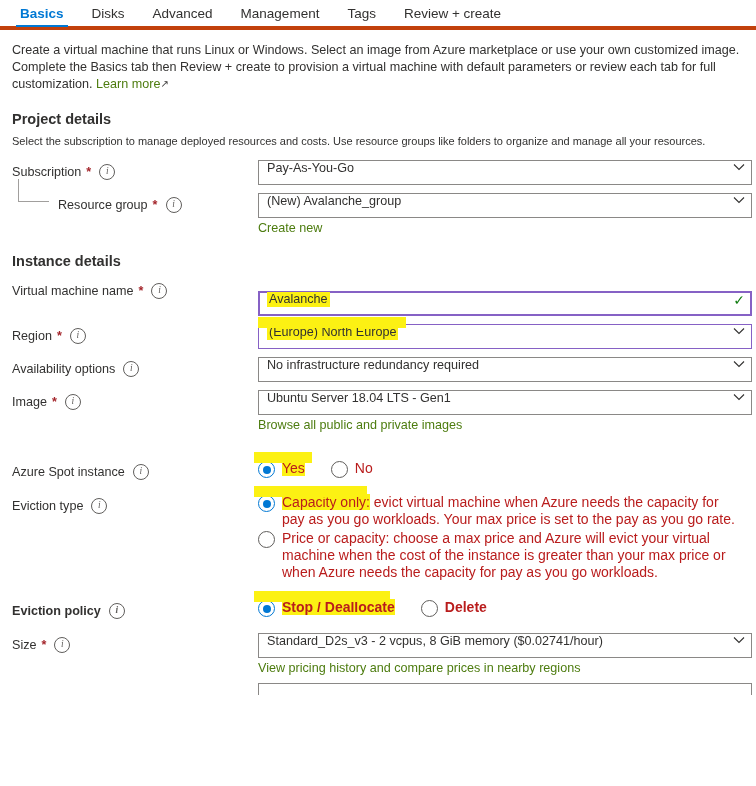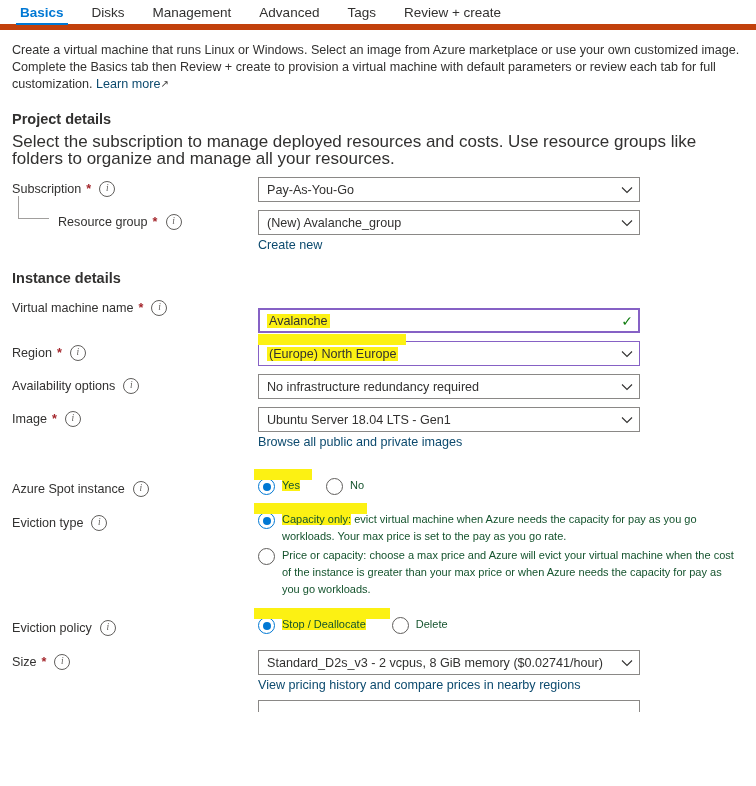--- a/index.html
+++ b/index.html
@@ -14,21 +14,21 @@
     font-size: 13px;
     color: #323130;
     overflow: hidden;
   }
 
   
   .tabbar {
     display: flex;
     align-items: stretch;
     height: 30px;
-    border-bottom: 6px solid #c2410c;
+    border-bottom: 4px solid #c2410c;
     padding-left: 6px;
     box-sizing: border-box;
   }
   .tab {
     padding: 0 14px;
     display: flex;
     align-items: center;
     font-size: 13.5px;
     color: #323130;
     cursor: pointer;
@@ -53,41 +53,41 @@
 
   
   .intro {
     padding: 12px 14px 0 12px;
     line-height: 17px;
     font-size: 12.6px;
     color: #323130;
     max-width: 730px;
   }
   .link {
-    color: #0c4a6e;
+    color: #4d7c0f;
     text-decoration: none;
     cursor: pointer;
   }
   .ext-icon {
     font-size: 10px;
     display: inline-block;
     transform: translateY(-1px);
   }
 
   
   .section-title {
     font-size: 14.5px;
     font-weight: bold;
     color: #323130;
     margin: 18px 0 6px 12px;
   }
   .section-desc {
     margin: 0 14px 0 12px;
     line-height: 17px;
-    font-size: 17px;
+    font-size: 11px;
     max-width: 730px;
   }
 
   
   .form {
     margin-top: 10px;
   }
   .row {
     display: flex;
     align-items: flex-start;
@@ -142,28 +142,27 @@
     flex: 1;
     max-width: 482px;
   }
 
   
   .select, .textbox {
     height: 25px;
     border: 1px solid #8a8886;
     background: #fff;
     display: flex;
-    align-items: center;
     padding: 0 6px 0 8px;
     box-sizing: border-box;
     font-size: 12.6px;
     color: #323130;
     position: relative;
     cursor: pointer;
-    width: 382px;
+    width: 494px;
   }
   .select .val, .textbox .val {
     flex: 1;
     white-space: nowrap;
     overflow: hidden;
     text-overflow: ellipsis;
   }
   .chev {
     width: 12px;
     height: 12px;
@@ -216,23 +215,23 @@
   }
   .radio.checked::after {
     content: "";
     position: absolute;
     left: 3.5px; top: 3.5px;
     width: 8px; height: 8px;
     border-radius: 50%;
     background: #0078d4;
   }
   .radio-label {
-    font-size: 11px;
+    font-size: 14px;
     line-height: 17px;
-    color: #14532d;
+    color: #b91c1c;
     max-width: 455px;
   }
   .radio-hl { background: #fcf113; }
   .mt14 { margin-top: 0; }
 
   
   .hl-bar {
     background: #fcf113;
     height: 11px;
     position: absolute;
@@ -243,24 +242,24 @@
 <body>
 
 <div class="tabbar">
   <div class="tab active">
       <span>Basics</span>
     </div>
   <div class="tab">
       <span>Disks</span>
     </div>
   <div class="tab">
+      <span>Advanced</span>
+    </div>
+  <div class="tab">
       <span>Management</span>
-    </div>
-  <div class="tab">
-      <span>Advanced</span>
     </div>
   <div class="tab">
       <span>Tags</span>
     </div>
   <div class="tab">
       <span>Review + create</span>
     </div>
 </div>
 
 <div class="intro">
@@ -410,21 +409,21 @@
         <span class="radio checked"></span>
         <span class="radio-label"><span class="radio-hl">Capacity only:</span><span> evict virtual machine when Azure needs the capacity for pay as you go workloads. Your max price is set to the pay as you go rate.</span></span>
       </div>
       <div class="radio-row mt14">
         <span class="radio"></span>
         <span class="radio-label">Price or capacity: choose a max price and Azure will evict your virtual machine when the cost of the instance is greater than your max price or when Azure needs the capacity for pay as you go workloads.</span>
       </div>
     </div>
   </div>
 
-  <div class="row" style="margin-top:16px;">
+  <div class="row" style="margin-top:16px;font-weight:bold;">
     <div class="label">
       <span>Eviction policy</span>
       <span class="info">i</span>
     </div>
     <div class="field" style="position:relative;">
       <div class="hl-bar" style="left:-4px; top:-8px; width:136px;"></div>
       <div class="radio-group">
         <div class="radio-row">
           <span class="radio checked"></span>
           <span class="radio-label"><span class="radio-hl">Stop / Deallocate</span></span>

